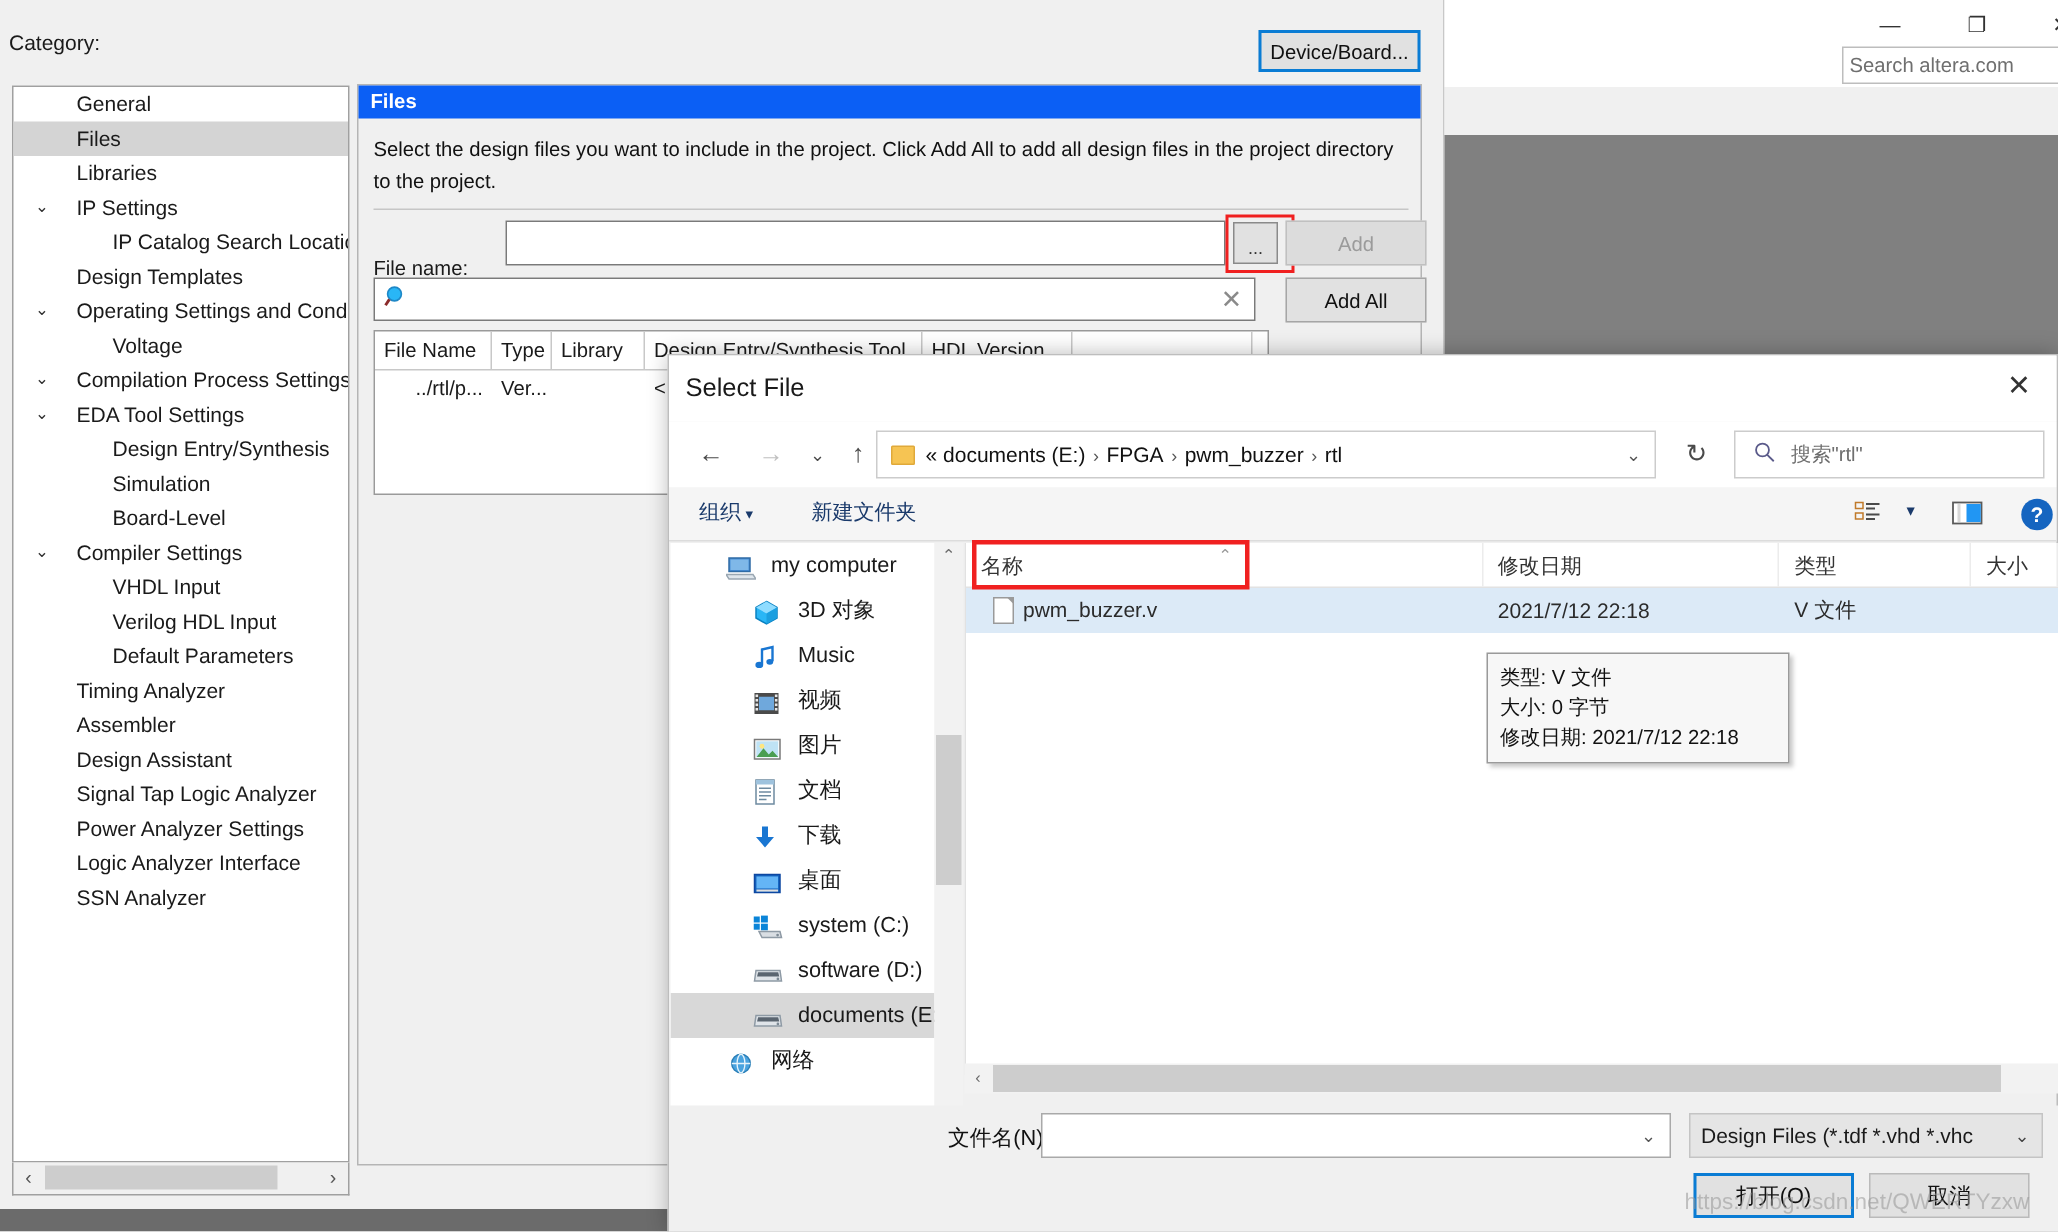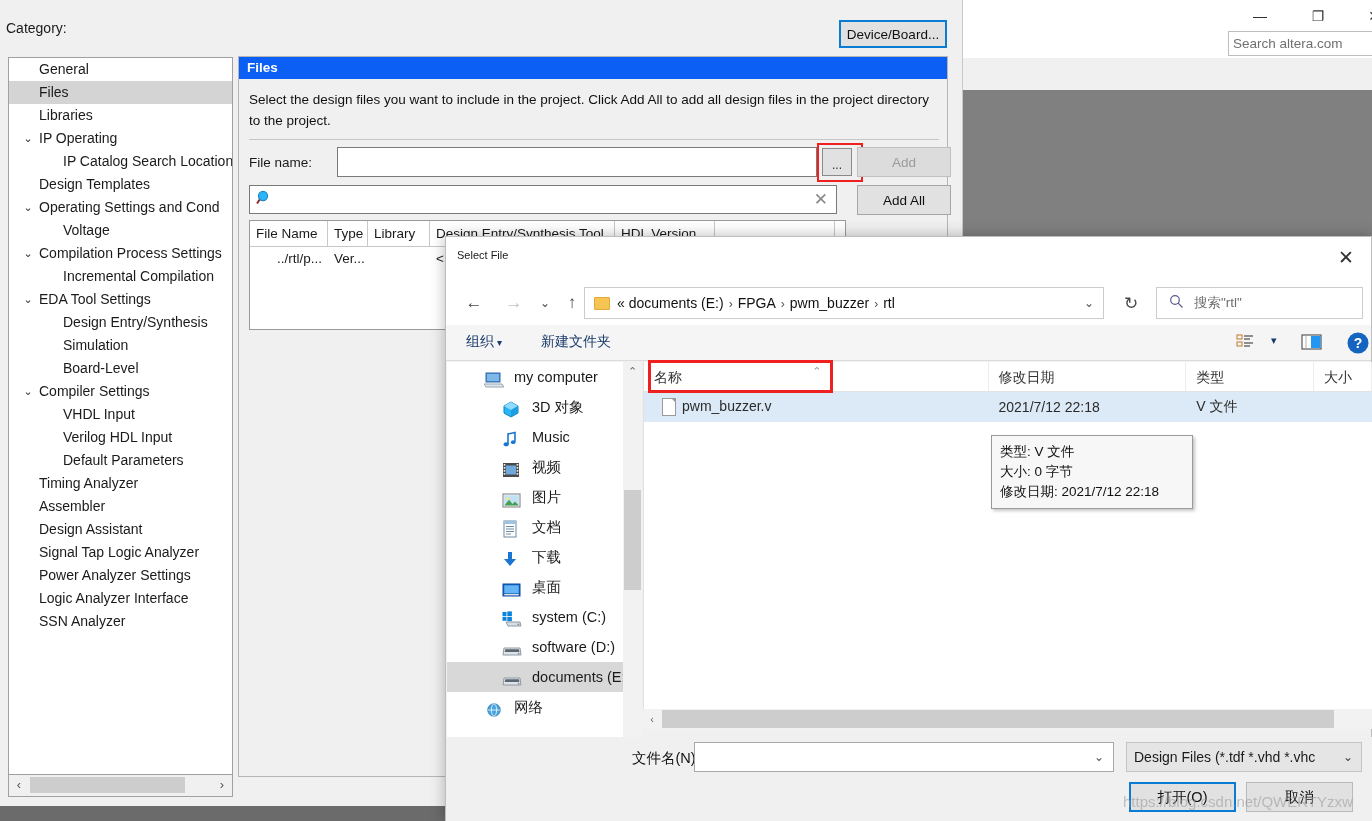--- a/index.html
+++ b/index.html
@@ -15,21 +15,21 @@
     position:absolute; left:0; top:0; width:963px; height:806px;
     background:#f0f0f0; border-right:1px solid #c8c8c8;
   }
   #category-label{ position:absolute; left:6px; top:20px; font-size:14px; color:#1a1a1a; }
   #category-tree{
     position:absolute; left:8px; top:57px; width:225px; height:718px;
     background:#ffffff; border:1px solid #a0a0a0; overflow:hidden;
   }
   .tree-item{
     height:23px; line-height:23px; white-space:nowrap; font-size:14px;
-    color:#1a1a1a; position:relative; padding-left:12px;
+    color:#1a1a1a; position:relative; padding-left:24px;
   }
   .tree-item.selected{ background:#d4d4d4; }
   .tree-item .chev{
     position:absolute; left:12px; top:0; width:14px; text-align:center;
     font-size:11px; color:#333;
   }
   .tree-item .lbl{ display:inline-block; }
   .d0 .lbl{ padding-left:18px; }
   .d2 .lbl{ padding-left:42px; }
 
@@ -64,21 +64,21 @@
     font-size:13.5px; padding-left:8px; line-height:22px;
   }
   #files-desc{
     position:absolute; left:10px; top:32px; width:690px; font-size:13.5px;
     line-height:21px; color:#111;
   }
   #files-sep{
     position:absolute; left:10px; top:82px; width:690px; height:1px; background:#c6c6c6;
   }
   #file-name-row{ position:absolute; left:10px; top:90px; width:694px; height:32px; }
-  #file-name-label{ position:absolute; left:0; top:8px; font-size:13.5px; }
+  #file-name-label{ position:absolute; left:0; top:24px; font-size:13.5px; }
   #file-name-input{
     position:absolute; left:88px; top:0; width:480px; height:30px;
     background:#fff; border:1px solid #7a7a7a;
   }
   #browse-highlight{
     position:absolute; left:568px; top:-4px; width:46px; height:39px;
     border:2px solid #f02020;
   }
   #browse-btn{
     position:absolute; left:573px; top:1px; width:30px; height:28px;
@@ -150,21 +150,21 @@
     position:absolute; left:0; top:806px; width:1372px; height:15px; background:#6b6b6b;
   }
 
   
   #select-file-dialog{
     position:absolute; left:445px; top:236px; width:927px; height:585px;
     background:#f0f0f0; border:1px solid #bdbdbd; box-shadow:0 0 14px rgba(0,0,0,.28);
   }
   #dlg-titlebar{ position:relative; height:44px; background:#ffffff; }
   #dlg-title{
-    position:absolute; left:11px; top:12px; font-size:11px; color:#1a1a1a;
+    position:absolute; left:11px; top:12px; font-size:17px; color:#1a1a1a;
   }
   #dlg-close{
     position:absolute; right:8px; top:6px; width:34px; height:28px;
     display:flex; align-items:center; justify-content:center; font-size:19px; color:#333;
   }
 
   #dlg-navbar{ position:relative; height:44px; background:#ffffff; }
   .navbtn{
     position:absolute; top:6px; height:32px; display:flex; align-items:center;
     justify-content:center; color:#4a4a4a; font-size:17px;
@@ -323,27 +323,26 @@
 <body>
 
 <div id="quartus-window">
 
   <div id="category-label">Category:</div>
 
   <div id="category-tree">
       <div class="tree-item d0"><span class="lbl">General</span></div>
       <div class="tree-item d0 selected"><span class="lbl">Files</span></div>
       <div class="tree-item d0"><span class="lbl">Libraries</span></div>
-      <div class="tree-item d0"><span class="chev">⌄</span><span class="lbl">IP Operating</span></div>
+      <div class="tree-item d0"><span class="chev">⌄</span><span class="lbl">IP Settings</span></div>
       <div class="tree-item d2"><span class="lbl">IP Catalog Search Location</span></div>
       <div class="tree-item d0"><span class="lbl">Design Templates</span></div>
       <div class="tree-item d0"><span class="chev">⌄</span><span class="lbl">Operating Settings and Cond</span></div>
       <div class="tree-item d2"><span class="lbl">Voltage</span></div>
       <div class="tree-item d0"><span class="chev">⌄</span><span class="lbl">Compilation Process Settings</span></div>
-      <div class="tree-item d2"><span class="lbl">Incremental Compilation</span></div>
       <div class="tree-item d0"><span class="chev">⌄</span><span class="lbl">EDA Tool Settings</span></div>
       <div class="tree-item d2"><span class="lbl">Design Entry/Synthesis</span></div>
       <div class="tree-item d2"><span class="lbl">Simulation</span></div>
       <div class="tree-item d2"><span class="lbl">Board-Level</span></div>
       <div class="tree-item d0"><span class="chev">⌄</span><span class="lbl">Compiler Settings</span></div>
       <div class="tree-item d2"><span class="lbl">VHDL Input</span></div>
       <div class="tree-item d2"><span class="lbl">Verilog HDL Input</span></div>
       <div class="tree-item d2"><span class="lbl">Default Parameters</span></div>
       <div class="tree-item d0"><span class="lbl">Timing Analyzer</span></div>
       <div class="tree-item d0"><span class="lbl">Assembler</span></div>

